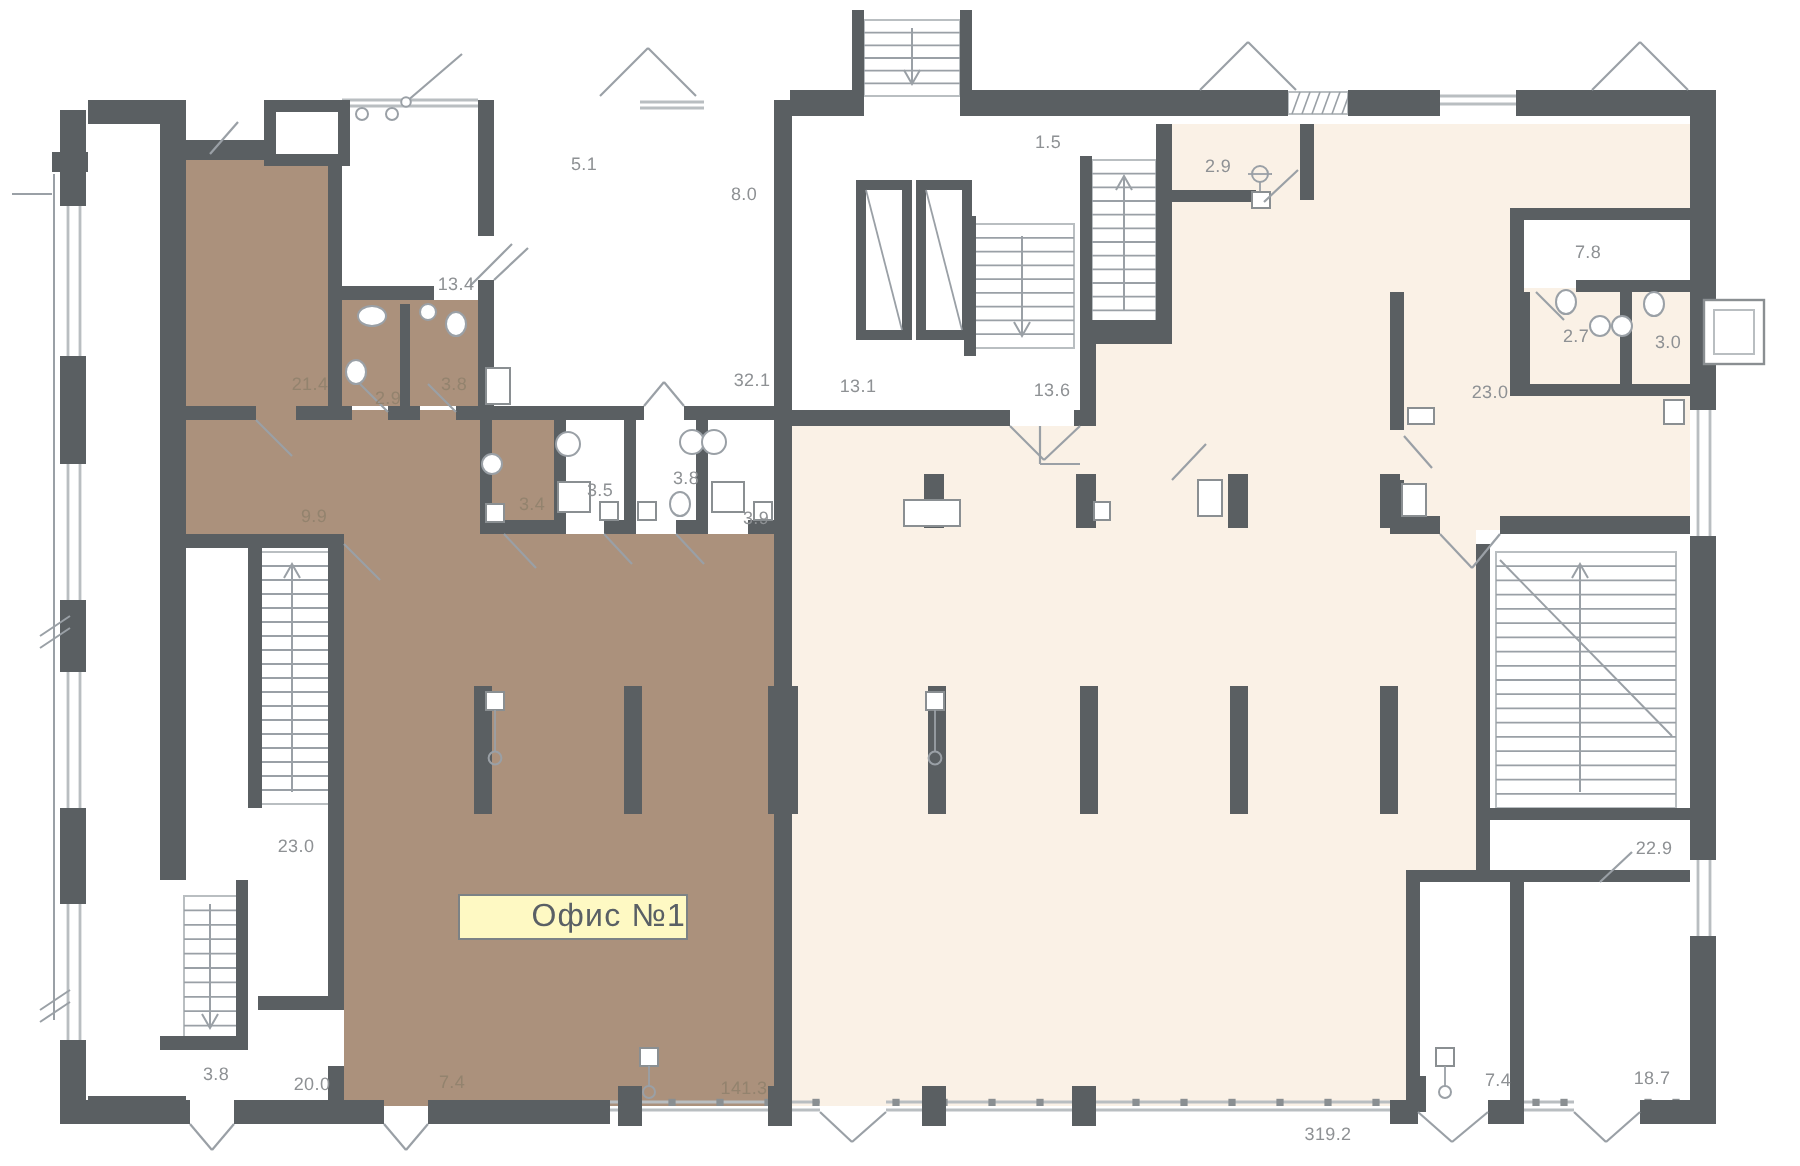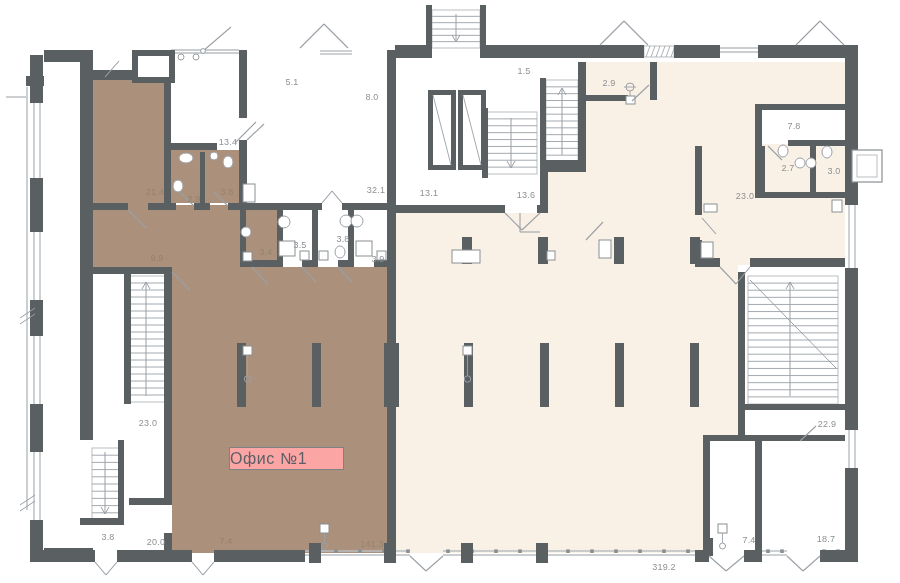--- a/index.html
+++ b/index.html
@@ -3,23 +3,23 @@
 <meta charset="utf-8">
 <style>
   html,body{margin:0;padding:0;background:#ffffff;}
   #stage{position:relative;width:900px;height:583px;background:#fff;overflow:hidden;
          font-family:"Liberation Sans",sans-serif;}
   #plan-svg{position:absolute;left:0;top:0;}
   .room-label{position:absolute;transform:translate(-50%,-50%);
     font-size:9px;letter-spacing:.2px;white-space:nowrap;pointer-events:none;}
   .tone-light{color:#8e9194;}
   .tone-brown{color:#93836e;}
-  .office-box{position:absolute;width:113px;height:21px;background:#fca5a5;
+  .office-box{position:absolute;width:113px;height:21px;background:#fef9c3;
     border:1.6px solid #7c8285;color:#5a6065;font-size:16px;line-height:21px;
-    text-align:left;letter-spacing:.6px;}
+    text-align:right;letter-spacing:.6px;}
   #office1-box{left:229px;top:447px;}
   #office2-box{left:534px;top:447px;}
 </style>
 </head>
 <body>
 
 <div id="stage">
   <svg id="plan-svg" width="900" height="583" viewBox="0 0 900 583">
       <rect x="93" y="77" width="71" height="128" fill="#ab917c"></rect>
       <rect x="168" y="150" width="78" height="53" fill="#ab917c"></rect>

